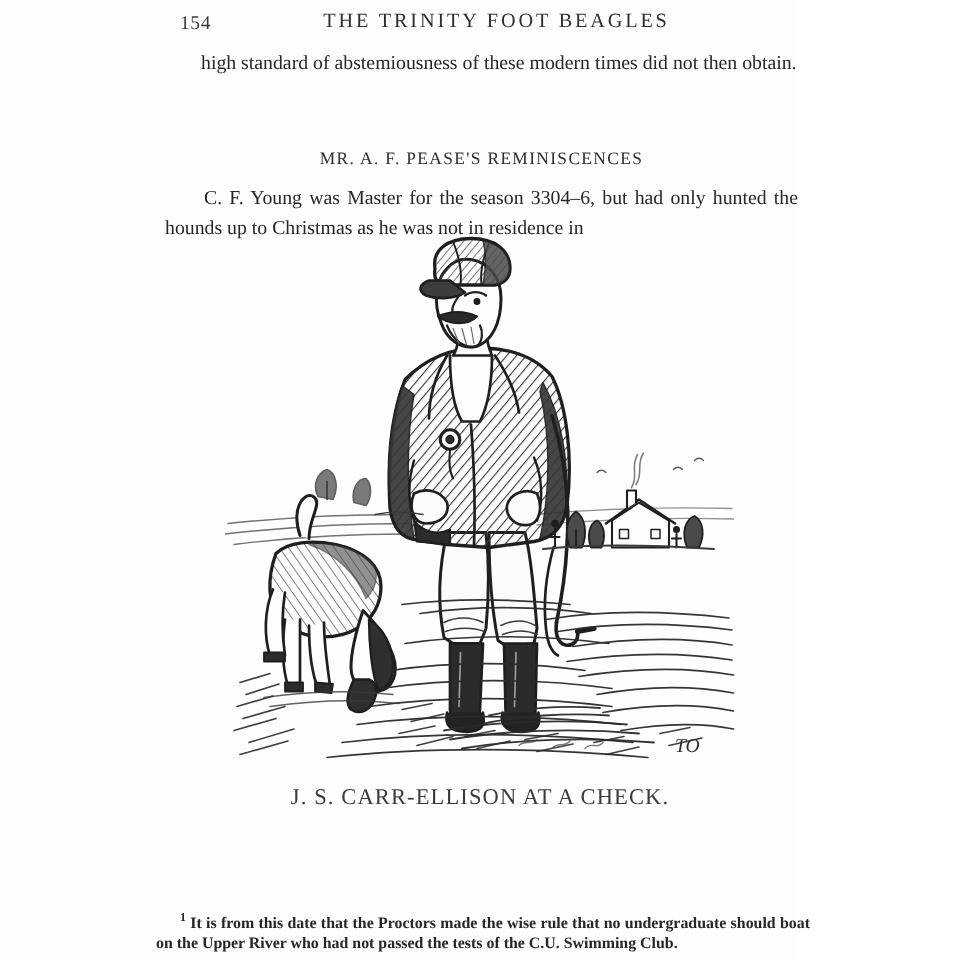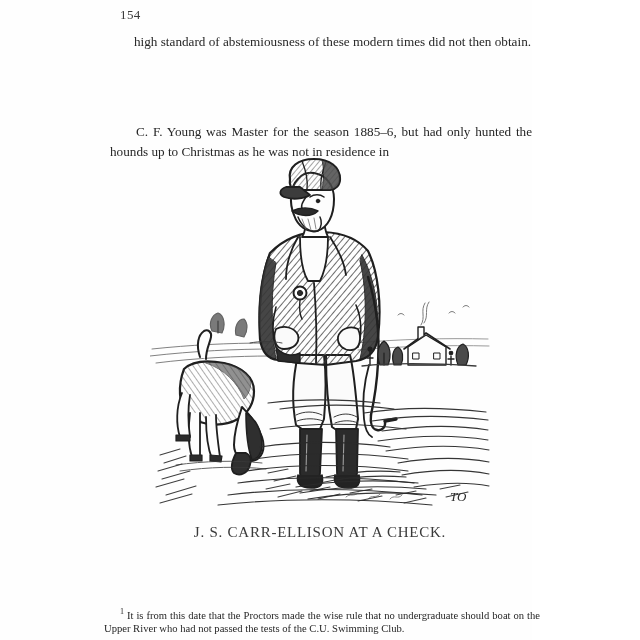--- a/index.html
+++ b/index.html
@@ -84,20 +84,21 @@
   
   .footnote {
     position: absolute;
     left: 104px;
     top: 605px;
     width: 436px;
     font-size: 10.6px;
     line-height: 13.4px;
     text-align: justify;
     color: #262626;
+    font-weight: bold;
   }
   .footnote p { margin: 0; text-indent: 16px; }
   .fn-marker { font-size: 8px; vertical-align: super; }
 
   
   .illus-wrap {
     position: absolute;
     left: 150px;
     top: 157px;
     width: 340px;
@@ -116,29 +117,31 @@
     color: #3a3a3a;
   }
 </style>
 </head>
 <body>
 
 <div class="page">
 
   <div class="running-head">
     <div class="folio">154</div>
+    <div class="head-title">THE TRINITY FOOT BEAGLES</div>
   </div>
 
   <div class="textblock" id="para-top">
     <p>high standard of abstemiousness of these modern times did not then obtain.</p>
   </div>
 
+  <div class="section-head">MR. A. F. PEASE'S REMINISCENCES</div>
 
   <div class="textblock" id="para-intro">
-    <p class="indent">C. F. Young was Master for the season 1885–6, but had only hunted the hounds up to Christmas as he was not in residence in</p>
+    <p class="indent">C. F. Young was Master for the season 3304–6, but had only hunted the hounds up to Christmas as he was not in residence in</p>
   </div>
 
   <div class="illus-wrap">
     <svg viewBox="0 0 340 352" xmlns="http://www.w3.org/2000/svg">
       <defs>
         <pattern id="hatch" width="5" height="5" patternTransform="rotate(40)" patternUnits="userSpaceOnUse">
           <line x1="0" y1="0" x2="0" y2="5" stroke="#3a3a3a" stroke-width="1.5"></line>
         </pattern>
         <pattern id="hatchFine" width="4" height="4" patternTransform="rotate(40)" patternUnits="userSpaceOnUse">
           <line x1="0" y1="0" x2="0" y2="4" stroke="#4a4a4a" stroke-width="1"></line>

